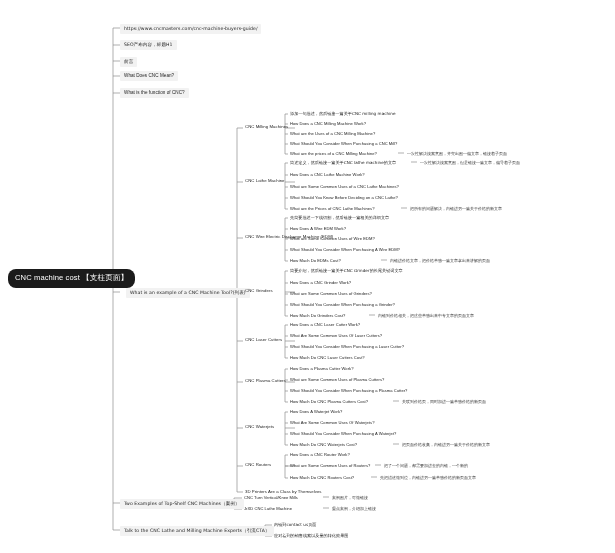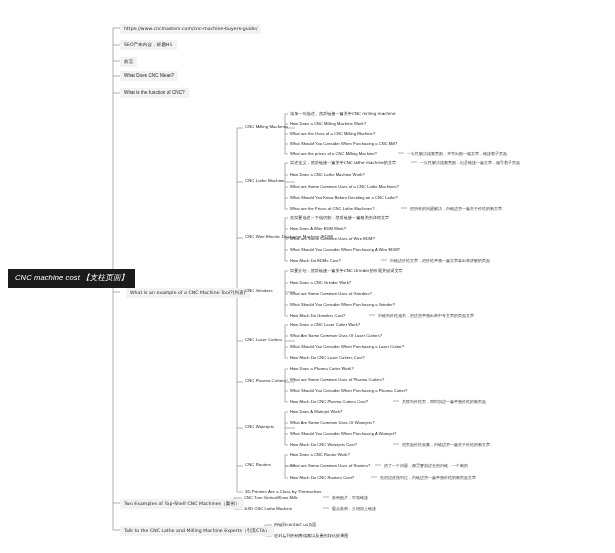--- a/index.html
+++ b/index.html
@@ -14,23 +14,22 @@
     position:absolute;
     white-space:nowrap;
     line-height:1.05;
     box-sizing:border-box;
   }
   
   .root{
     background:#1b1b1b;color:#ffffff;
     font-size:7.6px;
     padding:5px 7px 6px 7px;
-    border-radius:0;
+    border-radius:8px;
     letter-spacing:.1px;
-    font-style:italic;
   }
   
   .l1{
     background:#f2f2f2;color:#1d1d1d;
     font-size:4.6px;
     padding:2.6px 4px;
     border-radius:1px;
     letter-spacing:.05px;
   }
   

